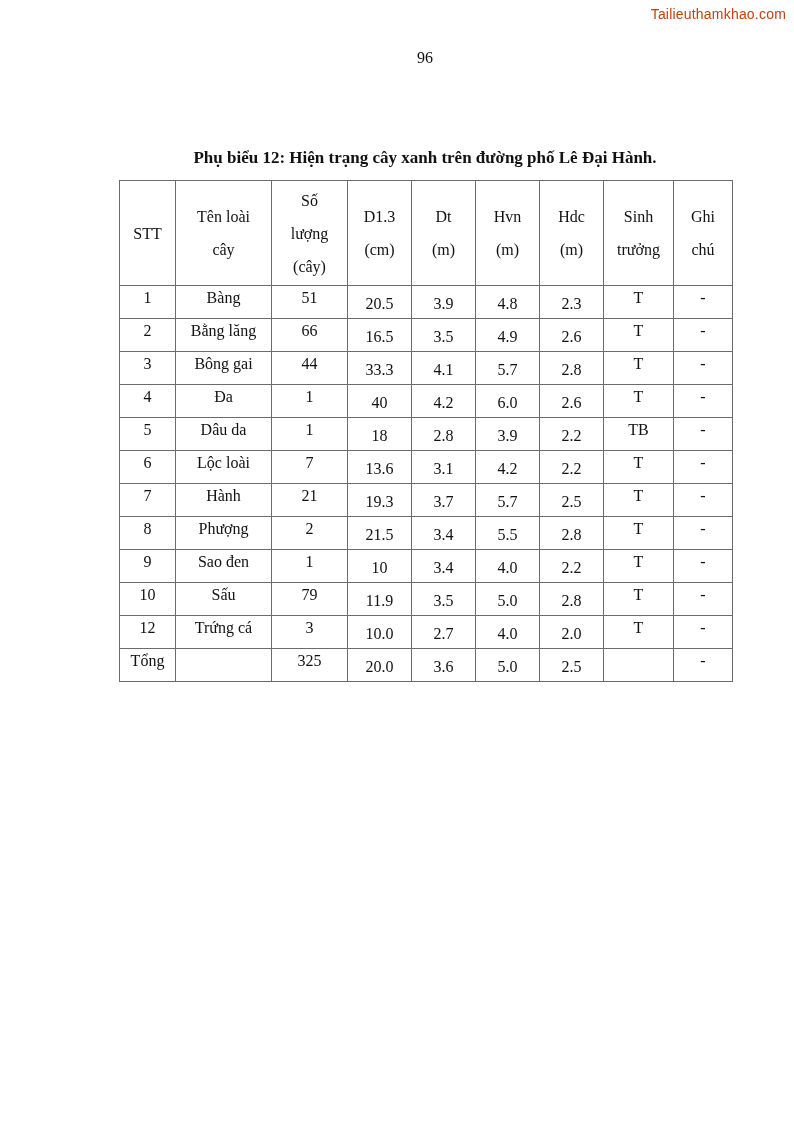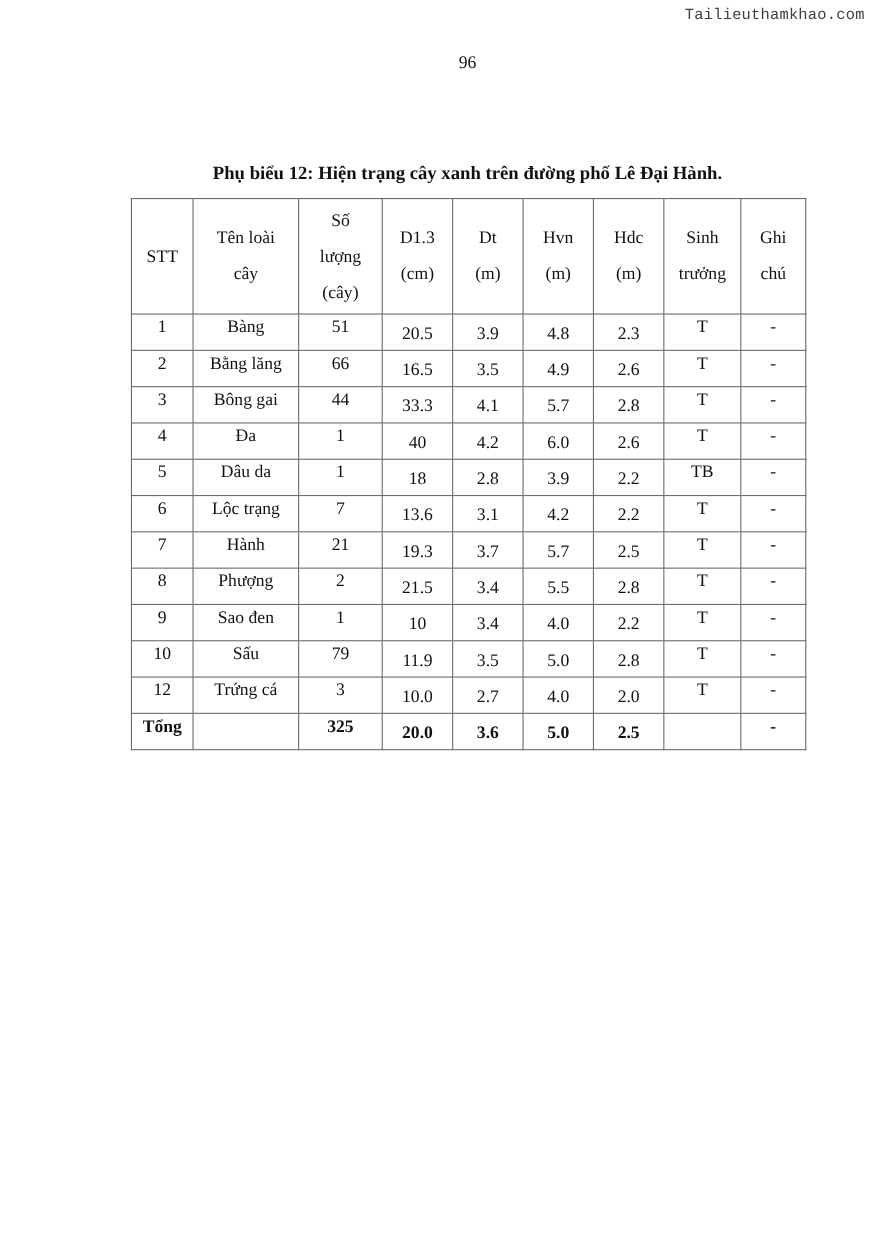--- a/index.html
+++ b/index.html
@@ -1,30 +1,30 @@
 <!DOCTYPE html>
 <html><head>
 <meta charset="utf-8">
 <style>
   html, body { margin: 0; padding: 0; background: #ffffff; }
   body { width: 794px; height: 1123px; position: relative; overflow: hidden;
          font-family: "Liberation Serif", serif; color: #111; }
-  .watermark { position: absolute; top: 6px; right: 8px; font-family: Liberation Mono, monospace;
-               font-size: 14px; color: #404040; letter-spacing: 0.2px; }
+  .watermark { position: absolute; top: 6px; right: 8px; font-family: Liberation Sans, sans-serif;
+               font-size: 14px; color: #c2410c; letter-spacing: 0.2px; }
   .page-number { position: absolute; top: 49px; left: 0; width: 850px; text-align: center; font-size: 16px; }
   .caption { position: absolute; top: 148px; left: 0; width: 850px; text-align: center;
              font-size: 17px; font-weight: bold; }
   table.data { position: absolute; top: 180px; left: 119px; border-collapse: collapse;
                table-layout: fixed; width: 613px; font-size: 16px; }
   table.data th, table.data td { border: 1.3px solid #6b6b6b; text-align: center; padding: 0; }
   table.data th { font-weight: normal; height: 104px; line-height: 33px; vertical-align: middle; }
   table.data td { height: 32px; vertical-align: top; }
   td .hi { display: block; padding-top: 3px; }
   td .lo { display: block; padding-top: 9px; }
-  tr.total td { font-weight: bold; }
+  tr.total td { font-weight: normal; }
 </style>
 </head>
 <body>
 
 <div class="watermark">Tailieuthamkhao.com</div>
 <div class="page-number">96</div>
 <div class="caption">Phụ biểu 12: Hiện trạng cây xanh trên đường phố Lê Đại Hành.</div>
 
 <table class="data">
   <colgroup>
@@ -222,21 +222,21 @@
         </td>
         <td>
           <span class="hi">-</span>
         </td>
       </tr>
       <tr>
         <td>
           <span class="hi">6</span>
         </td>
         <td>
-          <span class="hi">Lộc trạng</span>
+          <span class="hi">Lộc loài</span>
         </td>
         <td>
           <span class="hi">7</span>
         </td>
         <td>
           <span class="lo">13.6</span>
         </td>
         <td>
           <span class="lo">3.1</span>
         </td>

